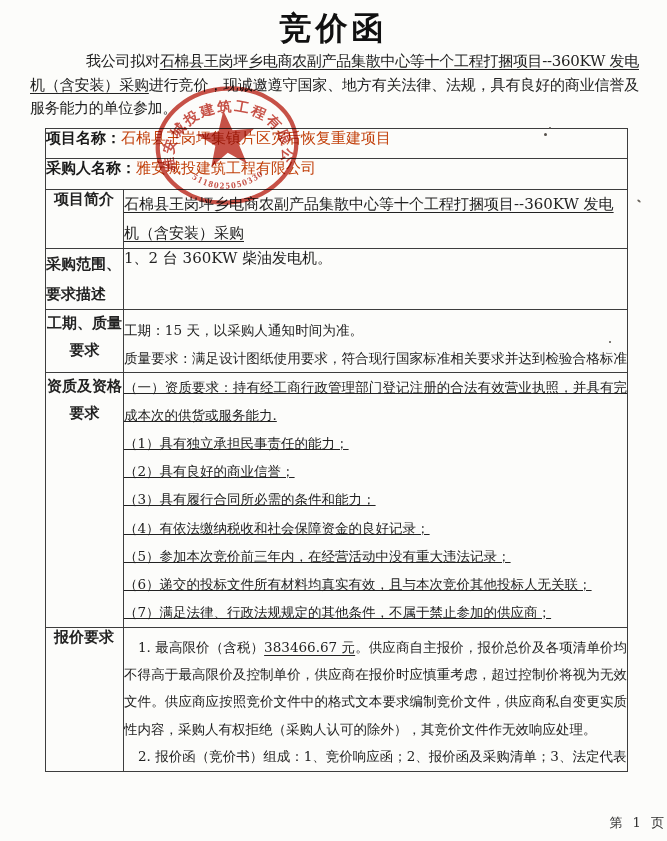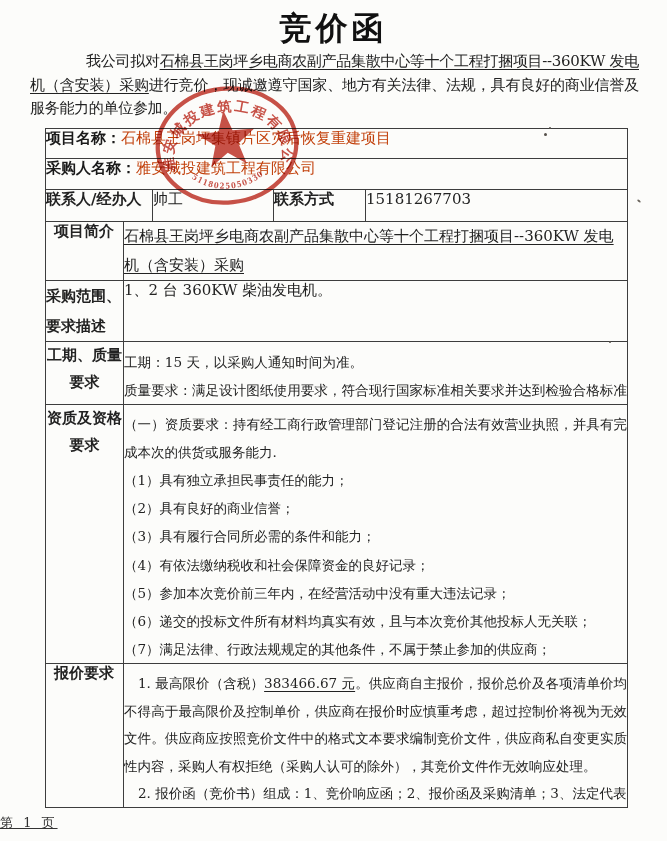--- a/index.html
+++ b/index.html
@@ -37,22 +37,22 @@
   .lbl-tight{line-height:21px;padding:3px 2px 0 8px;}
   .content-pad{padding:4px 4px 0 10px;}
   .row4-val{font-size:15px;line-height:29px;padding-top:3px;}
   .row5-val{font-size:14px;padding-top:7px;margin-top:8px;}
   .row6-line{font-size:13.6px;line-height:28px;margin:0;white-space:nowrap;}
   .row7-item{font-size:13.5px;line-height:28.2px;margin:0;text-align:justify;}
   .row8-val{font-size:14px;line-height:21.5px;padding-top:2px;}
   .row9-p{font-size:13.5px;line-height:27.4px;margin:0;text-indent:14px;text-align:justify;}
   .contact-cell{padding:7px 4px 0 9px;font-size:15px;}
   .footer{
-    position:absolute;left:0;top:814px;width:667px;text-align:left;
-    font-size:13px;letter-spacing:3px;color:#333;text-decoration:underline;
+    position:absolute;left:0;top:814px;width:667px;text-align:right;
+    font-size:13px;letter-spacing:3px;color:#333;
   }
   .stamp{
     position:absolute;left:151px;top:81px;width:152px;height:129px;
     opacity:0.88;mix-blend-mode:multiply;pointer-events:none;
     transform:rotate(-6deg);
   }
   .speck{position:absolute;background:#55504a;border-radius:50%;}
   .speck1{left:544px;top:133px;width:3px;height:3px;}
   .speck2{left:549px;top:127px;width:2px;height:2px;}
   .speck3{left:637px;top:200px;width:4px;height:2px;transform:rotate(40deg);background:#6a645c;}
@@ -73,26 +73,20 @@
       <col style="width:92px">
       <col style="width:262px">
   </colgroup>
   <tbody>
       <tr style="height:30px">
     <td colspan="5" class="cell-pad"><span class="lbl">项目名称：</span><span class="val">石棉县王岗坪集镇片区灾后恢复重建项目</span></td>
   </tr>
   <tr style="height:31px">
     <td colspan="5" class="cell-pad"><span class="lbl">采购人名称：</span><span class="val">雅安城投建筑工程有限公司</span></td>
   </tr>
-  <tr style="height:32px">
-    <td colspan="2" class="contact-cell label-cell">联系人/经办人</td>
-    <td class="contact-cell">帅工</td>
-    <td class="contact-cell label-cell">联系方式</td>
-    <td class="contact-cell">15181267703</td>
-  </tr>
   <tr style="height:57px">
     <td class="label-cell vmid" style="text-align:left;padding-left:8px;margin-top:40px;">项目简介</td>
     <td colspan="4" class="content-pad row4-val"><span class="u">石棉县王岗坪乡电商农副产品集散中心等十个工程打捆项目--360KW 发电机（含安装）采购</span></td>
   </tr>
   <tr style="height:53px">
     <td class="label-cell lbl-lines">
       <div>采购范围、</div>
       <div>要求描述</div>
     </td>
     <td colspan="4" class="content-pad row5-val">1、2 台 360KW 柴油发电机。</td>
@@ -105,21 +99,21 @@
     <td colspan="4" class="content-pad" style="padding-top:6px;margin-top:29px;">
       <p class="row6-line">工期：15 天，以采购人通知时间为准。</p>
       <p class="row6-line">质量要求：满足设计图纸使用要求，符合现行国家标准相关要求并达到检验合格标准。</p>
     </td>
   </tr>
   <tr style="height:255px">
     <td class="label-cell vmid lbl-center">
       <div>资质及资格</div>
       <div>要求</div>
     </td>
-    <td colspan="4" class="content-pad" style="padding-top:5px;">
+    <td colspan="4" class="content-pad" style="text-decoration:underline;">
       <p class="row7-item">（一）资质要求：持有经工商行政管理部门登记注册的合法有效营业执照，并具有完成本次的供货或服务能力.</p>
       <p class="row7-item">（1）具有独立承担民事责任的能力；</p>
       <p class="row7-item">（2）具有良好的商业信誉；</p>
       <p class="row7-item">（3）具有履行合同所必需的条件和能力；</p>
       <p class="row7-item">（4）有依法缴纳税收和社会保障资金的良好记录；</p>
       <p class="row7-item">（5）参加本次竞价前三年内，在经营活动中没有重大违法记录；</p>
       <p class="row7-item">（6）递交的投标文件所有材料均真实有效，且与本次竞价其他投标人无关联；</p>
       <p class="row7-item">（7）满足法律、行政法规规定的其他条件，不属于禁止参加的供应商；</p>
     </td>
   </tr>

